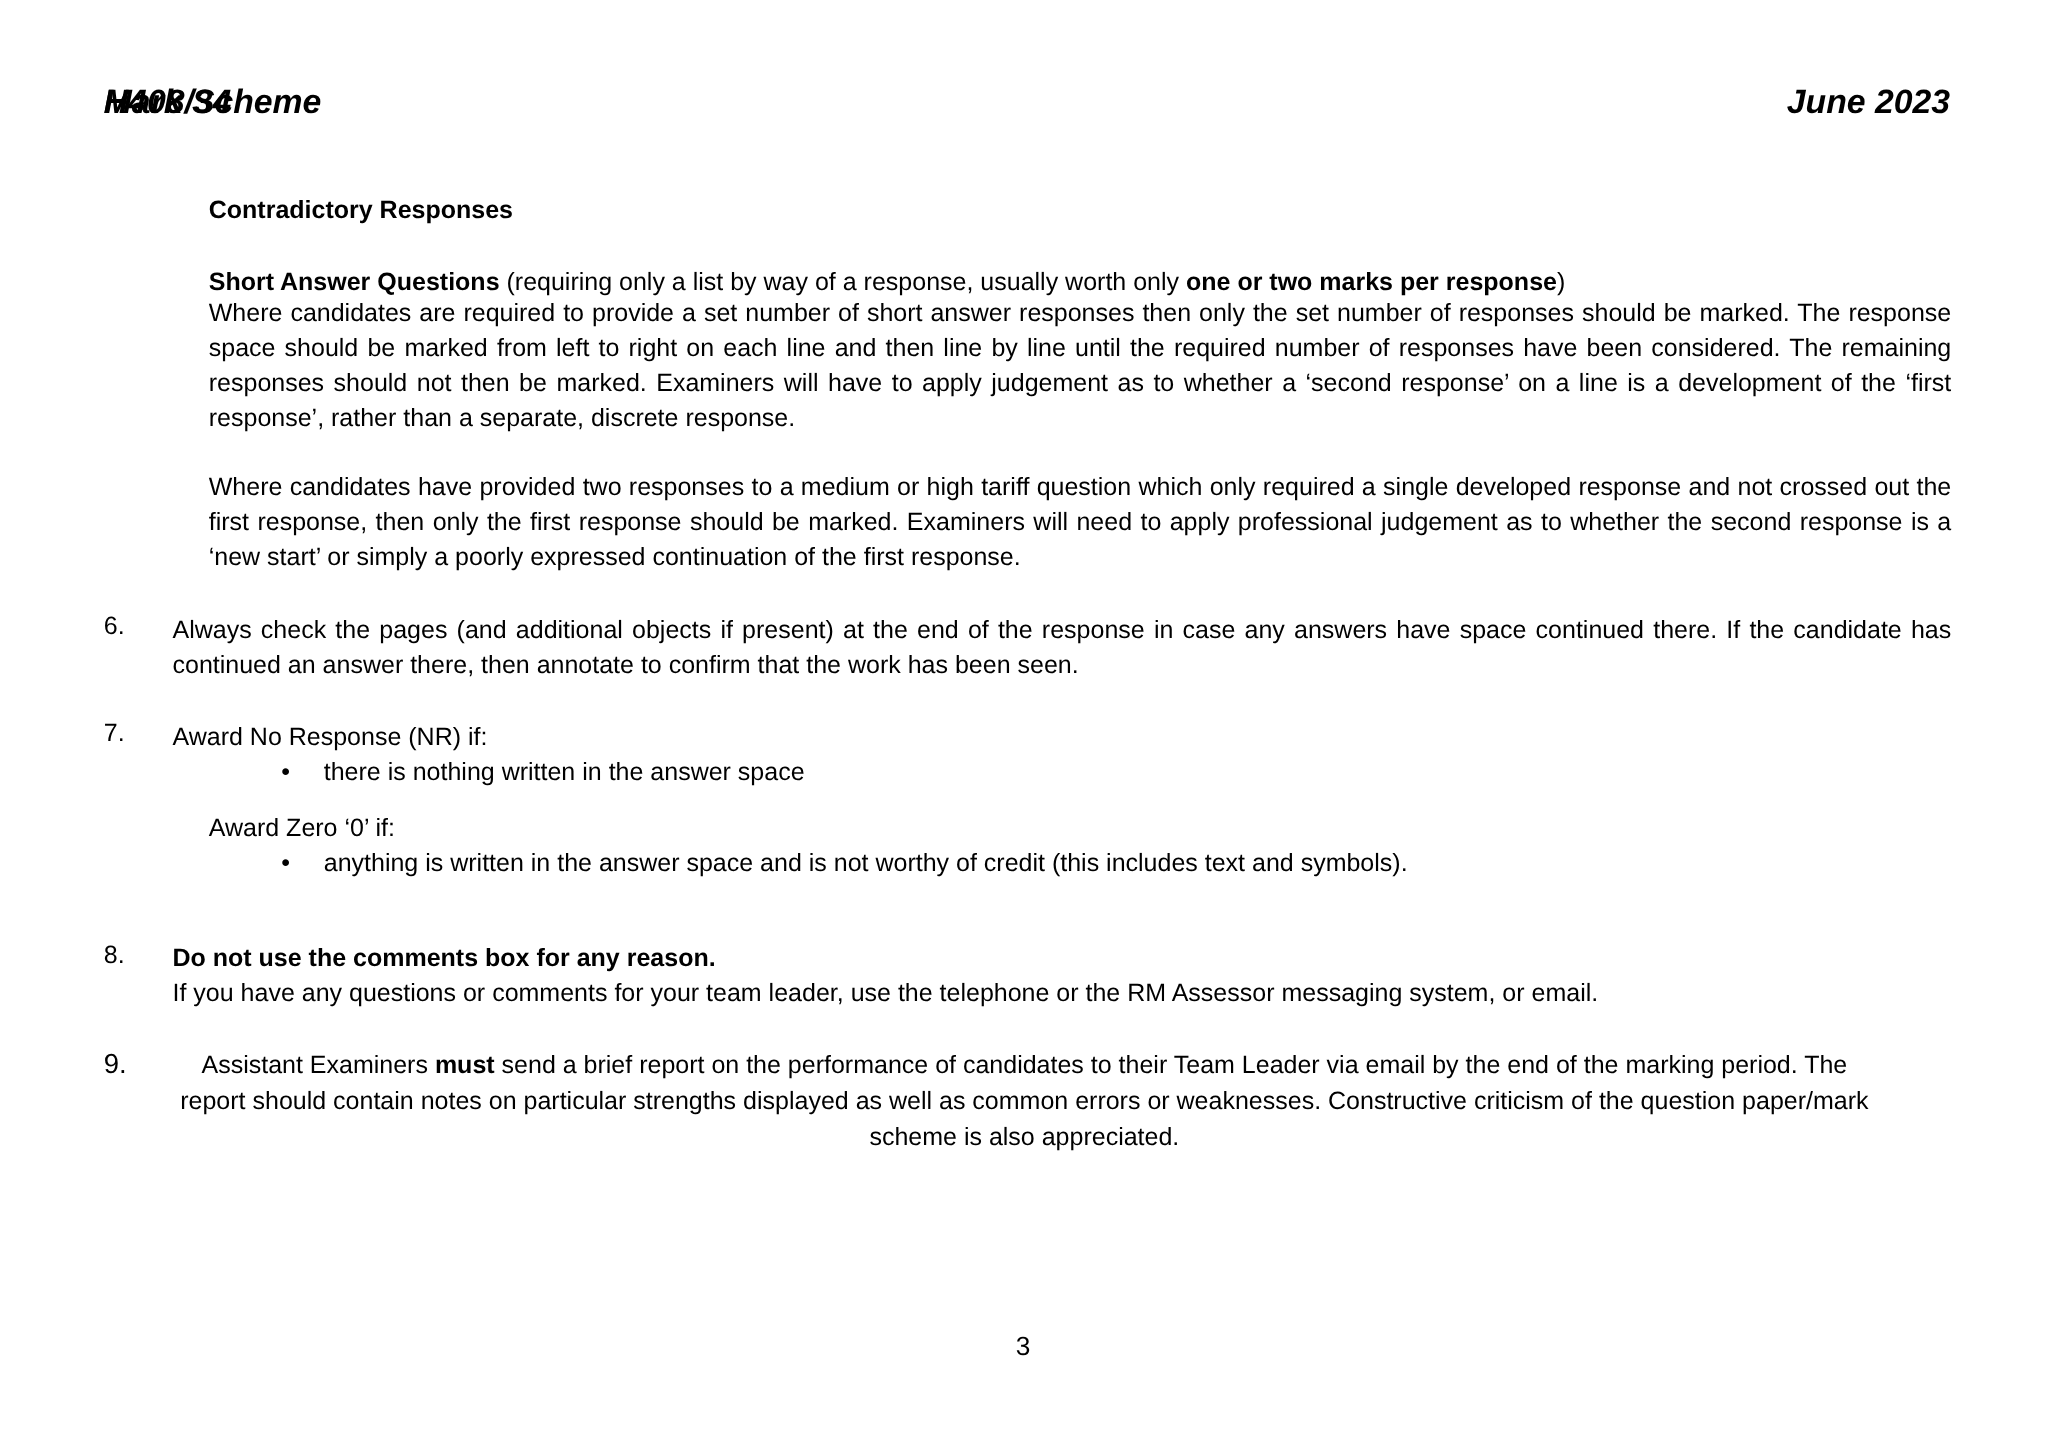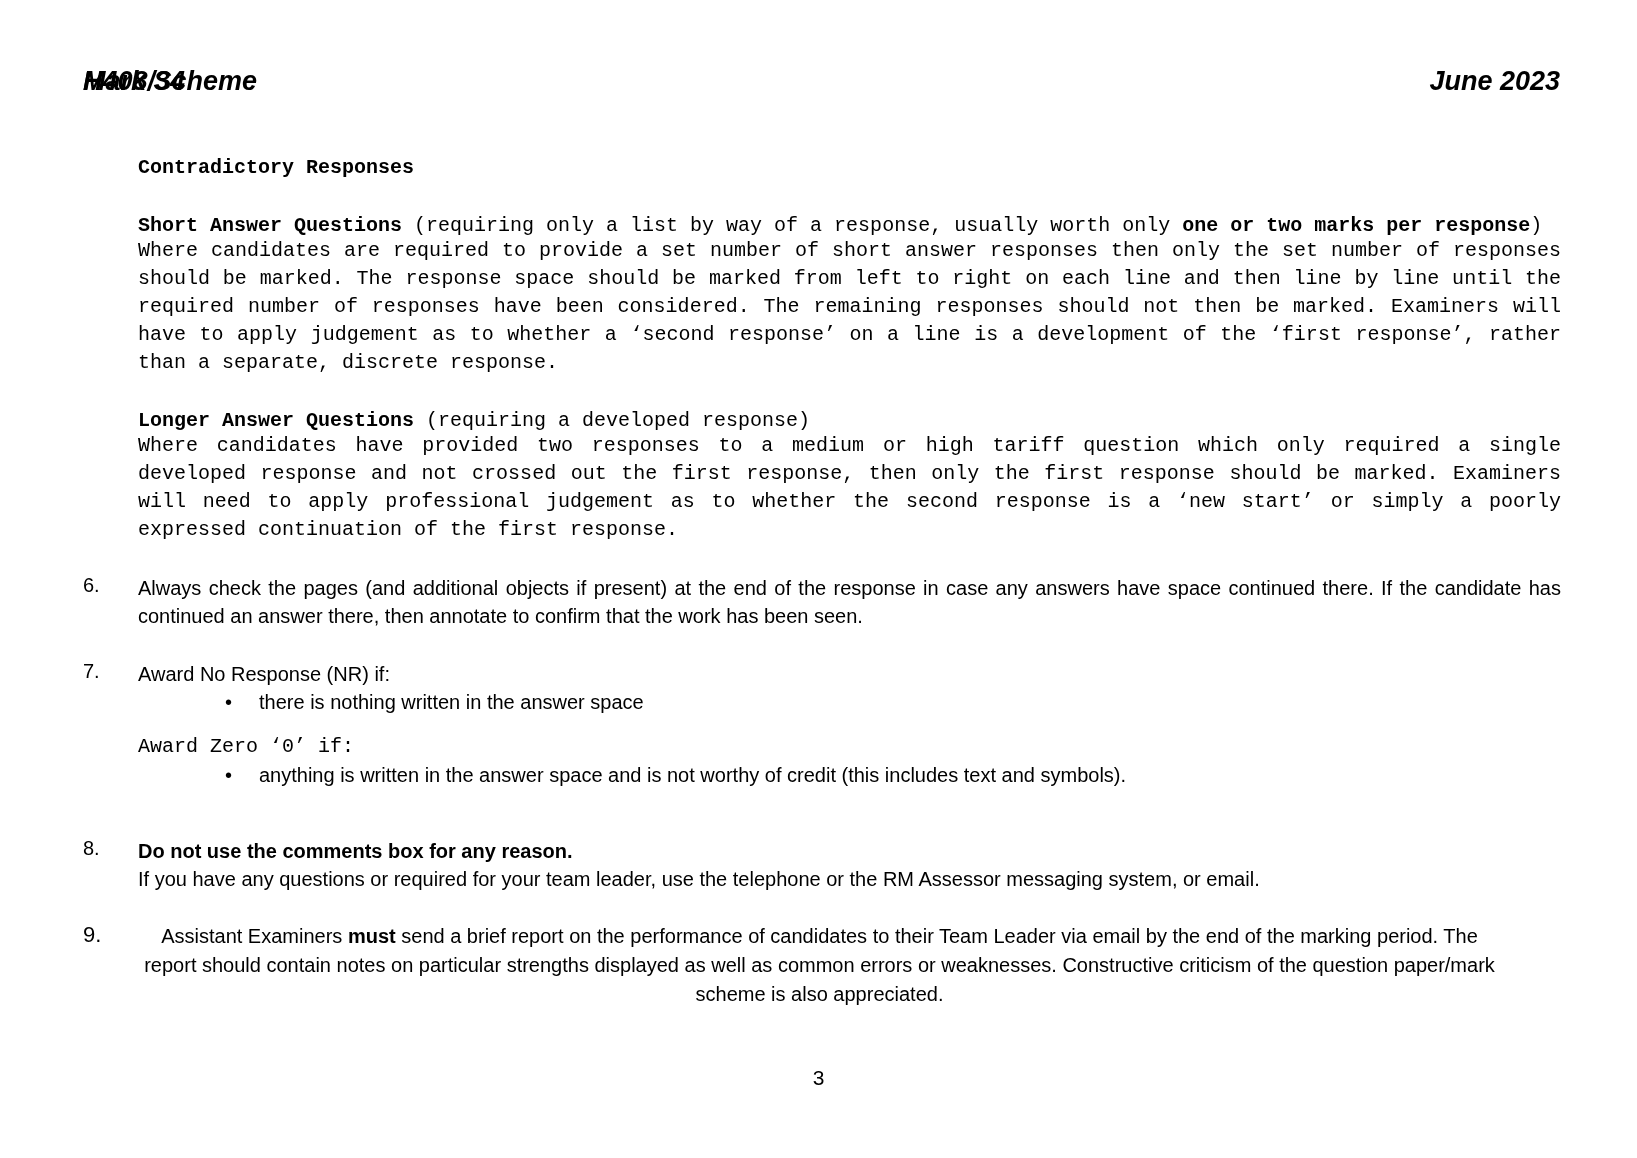--- a/index.html
+++ b/index.html
@@ -6,21 +6,21 @@
     body {
       width: 1637px; height: 1158px; position: relative; overflow: hidden;
       font-family: "Liberation Sans", sans-serif; color: #000;
       font-size: 20px;
     }
     .header { position: absolute; top: 66px; left: 83px; right: 77px; height: 30px; font-weight: bold; font-size: 27px; font-style: italic; }
     .header .left { position: absolute; left: 0; top: 0; }
     .header .center { position: absolute; left: 0; right: 0; text-align: left; top: 0; }
     .header .right { position: absolute; right: 0; top: 0; }
     .content { position: absolute; left: 83px; top: 154px; width: 1478px; }
-    .block { margin-left: 55px; font-family: Liberation Mono, monospace; }
+    .block { margin-left: 84px; }
     .p { line-height: 28px; text-align: justify; }
     .b { font-weight: bold; }
     .gap-a { height: 30px; }
     .gap-b { height: 29px; }
     .num-row { position: relative; padding-left: 55px; }
     .num { position: absolute; left: 0; top: 0; width: 40px; }
     .num.big { font-size: 22px; }
     .bullet { position: relative; padding-left: 176px; line-height: 28px; }
     .bullet .dot { position: absolute; left: 142px; }
     .page-num { position: absolute; left: 0; right: 0; top: 1066px; text-align: center; font-size: 21px; }
@@ -45,23 +45,20 @@
   <div class="block">
     <div class="p">
       <span class="b">Short Answer Questions</span><span> (requiring only a list by way of a response, usually worth only </span><span class="b">one or two marks per response</span><span>)</span>
     </div>
     <div class="p" style="margin-top:-3px;">Where candidates are required to provide a set number of short answer responses then only the set number of responses should be marked. The response space should be marked from left to right on each line and then line by line until the required number of responses have been considered.  The remaining responses should not then be marked. Examiners will have to apply judgement as to whether a ‘second response’ on a line is a development of the ‘first response’, rather than a separate, discrete response.</div>
   </div>
 
   <div class="gap-a"></div>
 
   <div class="block">
-    <div class="p">
-      <span class="b">Longer Answer Questions</span><span> (requiring a developed response)</span>
-    </div>
     <div class="p" style="margin-top:-3px;">Where candidates have provided two responses to a medium or high tariff question which only required a single developed response and not crossed out the first response, then only the first response should be marked. Examiners will need to apply professional judgement as to whether the second response is a ‘new start’ or simply a poorly expressed continuation of the first response.</div>
   </div>
 
   <div class="gap-a"></div>
 
   <div class="num-row">
     <span class="num">6.</span>
     <div class="p">Always check the pages (and additional objects if present) at the end of the response in case any answers have space continued there. If the candidate has continued an answer there, then annotate to confirm that the work has been seen.</div>
   </div>
 
@@ -83,21 +80,21 @@
     <span class="dot">•</span>
     <span>anything is written in the answer space and is not worthy of credit (this includes text and symbols).</span>
   </div>
   <div style="height:18px;"></div>
 
   <div class="gap-a"></div>
 
   <div class="num-row">
     <span class="num">8.</span>
     <div class="p b">Do not use the comments box for any reason.</div>
-    <div class="p">If you have any questions or required for your team leader, use the telephone or the RM Assessor messaging system, or email.</div>
+    <div class="p">If you have any questions or comments for your team leader, use the telephone or the RM Assessor messaging system, or email.</div>
   </div>
 
   <div class="gap-b"></div>
 
   <div class="num-row">
     <span class="num big">9.</span>
     <div class="p" style="text-align:center; padding-right:60px; line-height:29px;">
       <span>Assistant Examiners </span><span class="b">must</span><span> send a brief report on the performance of candidates to their Team Leader  via email by the end of the marking period. The report should contain notes on particular strengths displayed as well as common errors or weaknesses. Constructive criticism of the question paper/mark scheme is also appreciated.</span>
     </div>
   </div>

